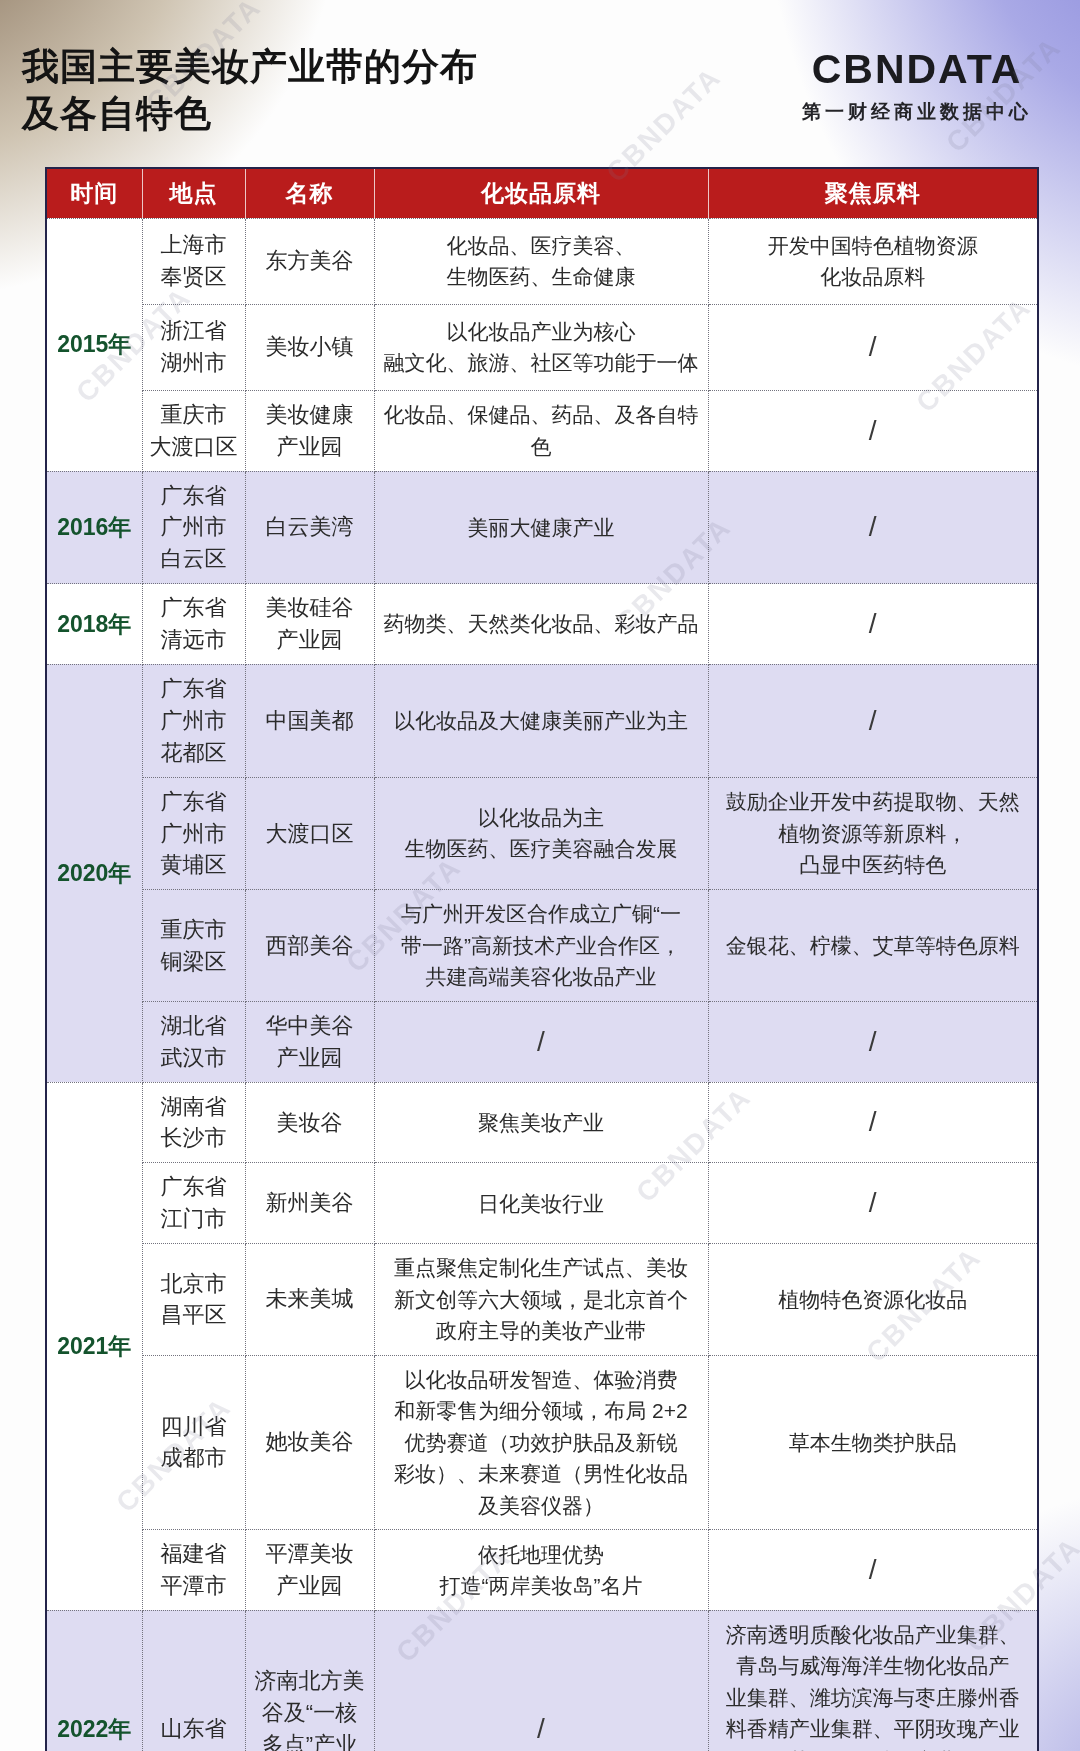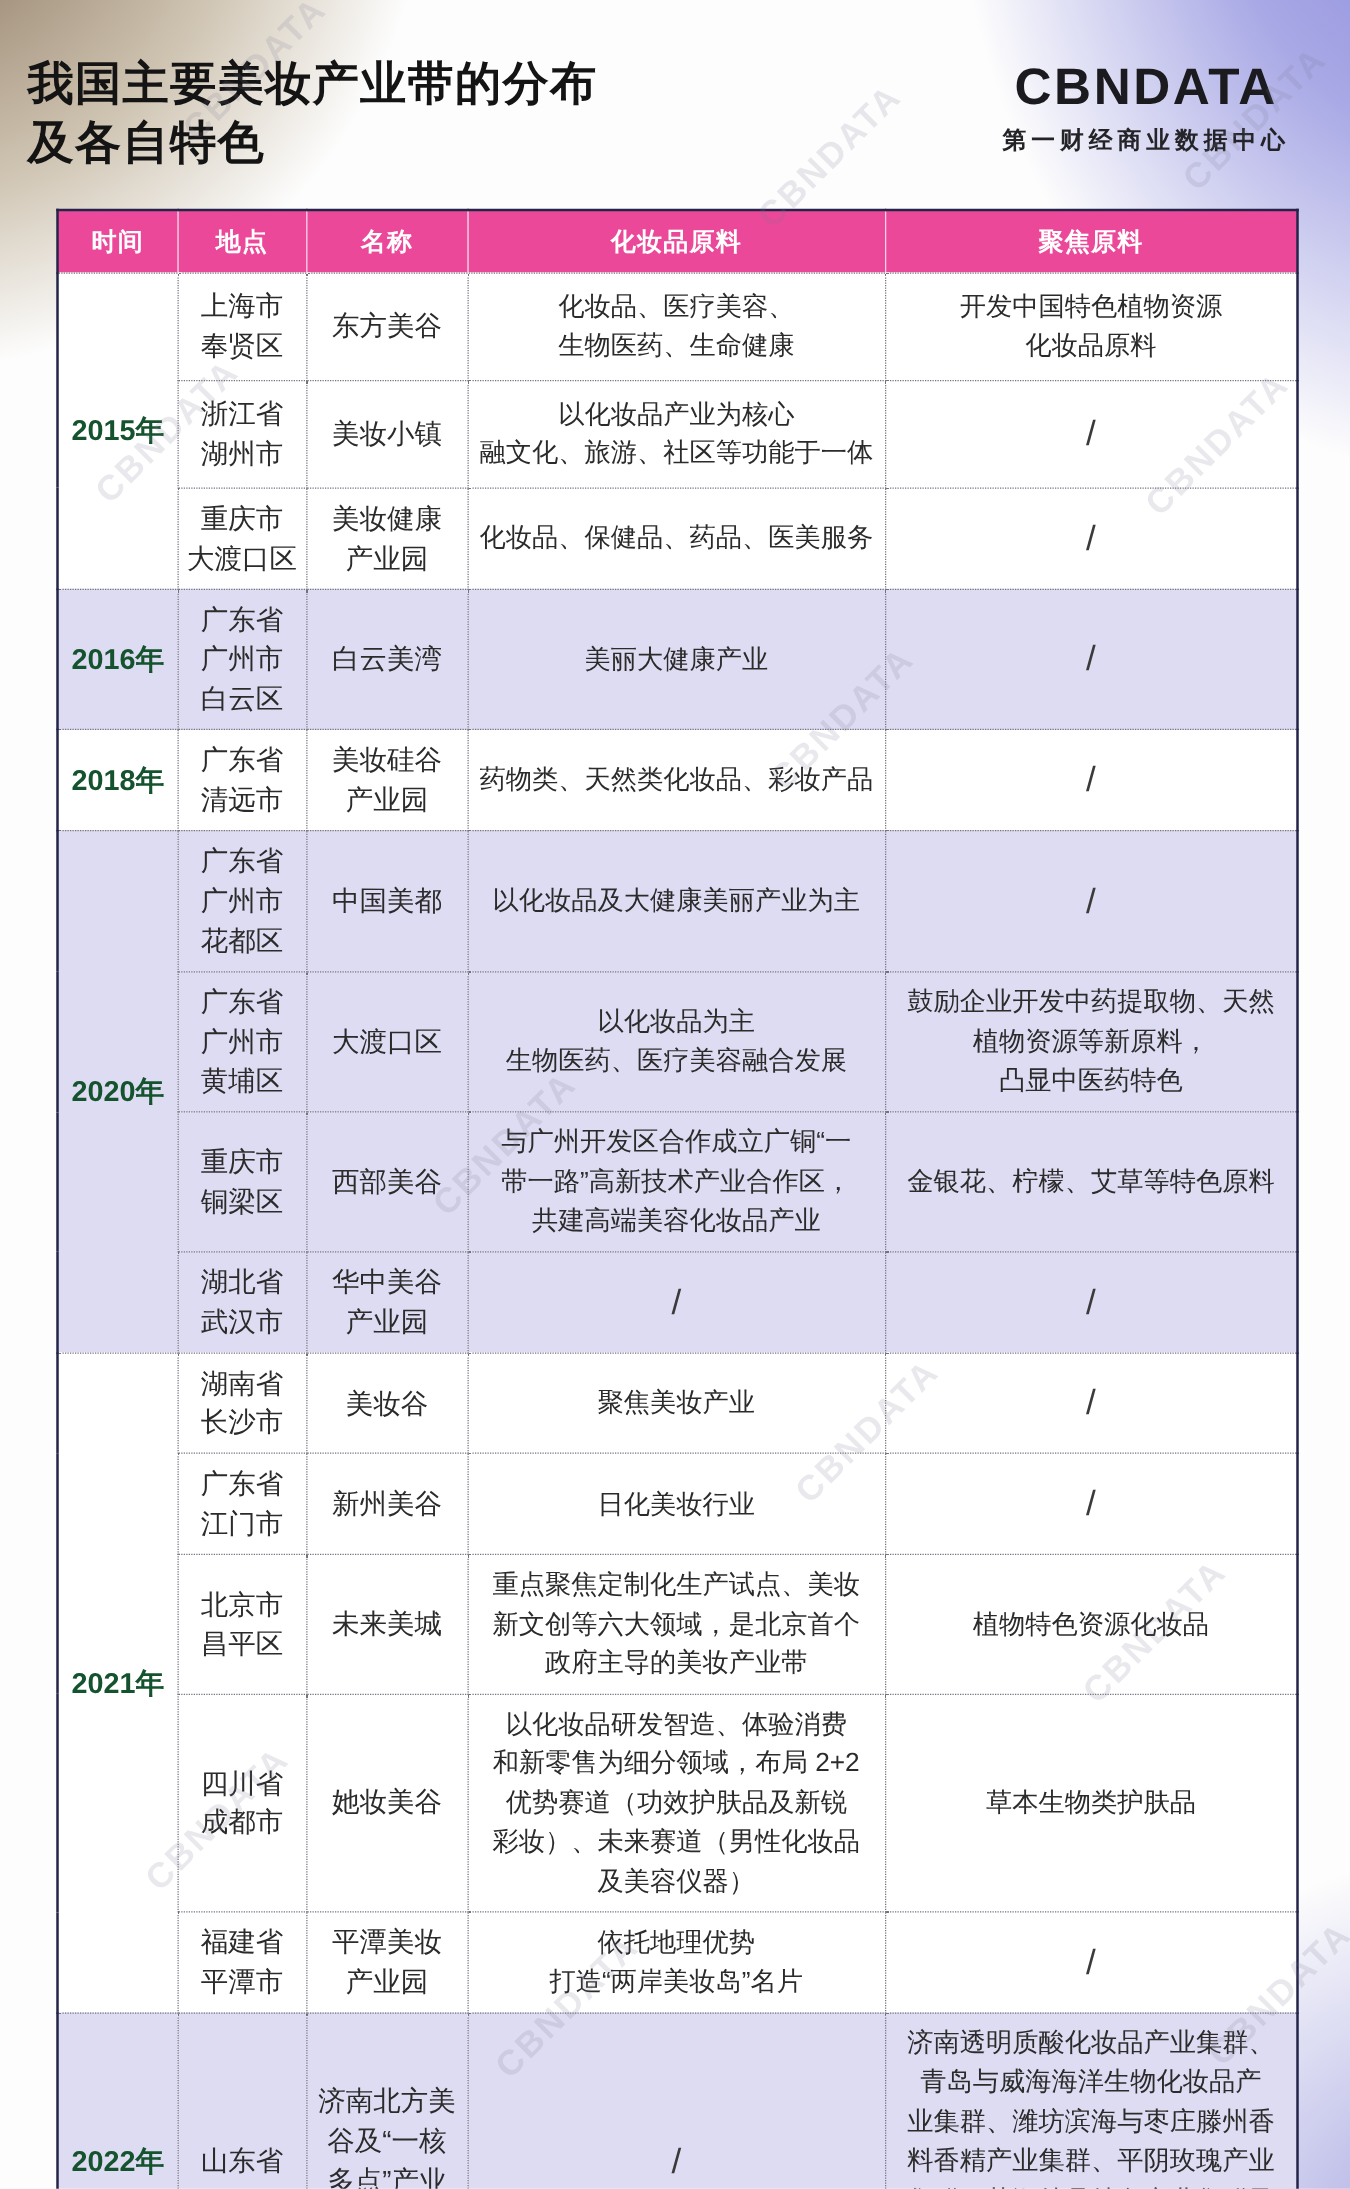--- a/index.html
+++ b/index.html
@@ -19,21 +19,21 @@
         font-weight:700; font-size:28px; letter-spacing:2px; text-align:center; line-height:1.1; }
 
   .header-area { position:relative; padding:44px 48px 0 22px; z-index:2; }
   .page-title { font-size:37px; line-height:1.26; font-weight:800; color:#141414; letter-spacing:1px; white-space:pre-line; }
   .logo-block { position:absolute; top:46px; right:48px; text-align:center; }
   .logo-text { font-size:41px; font-weight:800; letter-spacing:2px; color:#1b1b1f; }
   .logo-subtitle { margin-top:6px; font-size:19px; letter-spacing:4px; color:#242428; font-weight:600;text-align:center; }
 
   table.belt { border-collapse:collapse; width:992px; margin:30px 0 0 45px; table-layout:fixed;
                border:2px solid #24244a; position:relative; z-index:2; background:transparent; }
-  thead th { background:#ec4899; color:#ffffff; font-size:20px; font-weight:700; height:50px;
+  thead th { background:#b91c1c; color:#ffffff; font-size:23px; font-weight:700; height:50px;
              letter-spacing:1px; }
   thead th + th { border-left:1px solid rgba(255,255,255,0.75); }
   tbody td { border:1px dotted #73737e; text-align:center; vertical-align:middle;
              white-space:pre-line; padding:8px 6px; }
   tbody tr.alt { background:#dedcf2; }
   tbody tr.plain { background:#ffffff; }
   td.year { font-size:23px; font-weight:600; color:#14532d; }
   td.loc, td.name { font-size:22px; color:#2b2b2b; line-height:1.45; }
   td.focus, td.material { font-size:21px; color:#2b2b2b; line-height:1.5;margin-top:32px; }
   td.slash { font-size:28px; font-weight:400; color:#3a3a3a; }
@@ -100,21 +100,21 @@
       <td class="name">美妆小镇</td>
       <td class="focus">以化妆品产业为核心
 融文化、旅游、社区等功能于一体</td>
       <td class="material slash">/</td>
     </tr>
     <tr class="plain" style="height:78px">
       <td class="loc">重庆市
 大渡口区</td>
       <td class="name">美妆健康
 产业园</td>
-      <td class="focus">化妆品、保健品、药品、医美服务</td>
+      <td class="focus">化妆品、保健品、药品、及各自特色</td>
       <td class="material slash">/</td>
     </tr>
 
     <tr class="alt" style="height:92px">
       <td class="year">2016年</td>
       <td class="loc">广东省
 广州市
 白云区</td>
       <td class="name">白云美湾</td>
       <td class="focus">美丽大健康产业</td>

